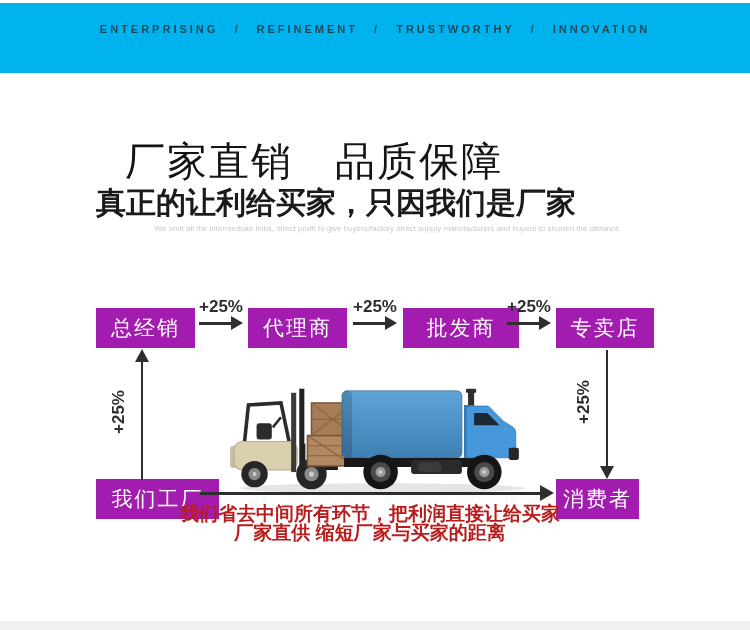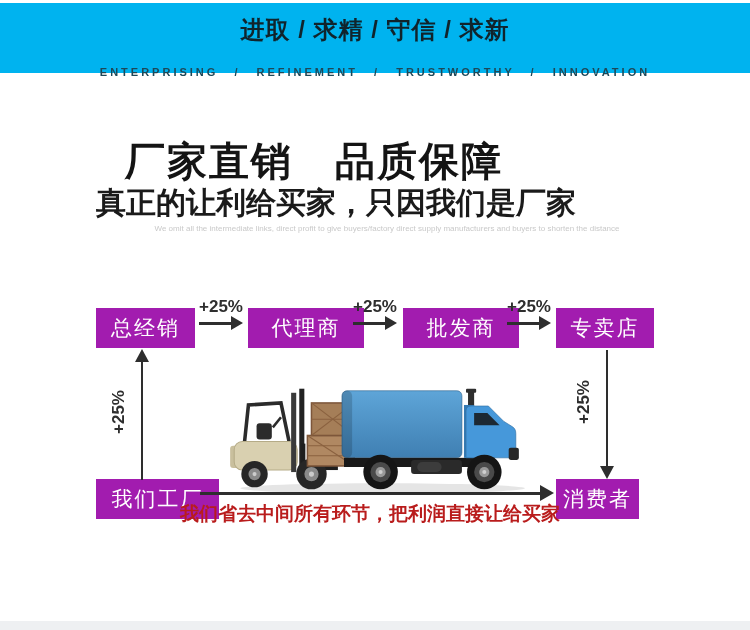--- a/index.html
+++ b/index.html
@@ -6,27 +6,27 @@
   body{
     width:750px;height:630px;position:relative;overflow:hidden;
     background:#ffffff;
     font-family:"Liberation Sans","DejaVu Sans",sans-serif;
   }
   
   .banner{position:absolute;left:0;top:3px;width:750px;height:70px;background:#00b3ef;text-align:center;}
   .banner-zh{padding-top:11px;font-size:24px;font-weight:bold;color:#10242c;letter-spacing:1px;}
   .banner-en{margin-top:20px;font-size:11px;font-weight:bold;color:#1d4858;letter-spacing:3px;word-spacing:10px;}
   
-  .title{position:absolute;top:134px;left:0;width:628px;text-align:center;font-size:40px;font-weight:700;color:#141414;letter-spacing:2px;white-space:pre;}
+  .title{position:absolute;top:134px;left:0;width:628px;text-align:center;font-size:40px;font-weight:400;color:#141414;letter-spacing:2px;white-space:pre;}
   .subtitle{position:absolute;top:183px;left:0;width:672px;text-align:center;font-size:30px;font-weight:800;color:#1a1a1a;}
   .note{position:absolute;top:224px;left:0;width:750px;text-align:center;font-size:8px;line-height:9px;color:#c9c9c9;padding-left:12px;}
   
   .box{position:absolute;height:40px;background:#a21caf;color:#ffffff;display:flex;align-items:center;justify-content:center;font-size:21px;letter-spacing:2px;}
   #b1{left:96px;top:308px;width:99px}
-  #b2{left:248px;top:308px;width:116px}
+  #b2{left:248px;top:308px;width:99px}
   #b3{left:403px;top:308px;width:116px}
   #b4{left:556px;top:308px;width:98px}
   #bf{left:96px;top:479px;width:123px}
   #bc{left:556px;top:479px;width:83px}
   
   .pct-h{position:absolute;top:297px;width:56px;text-align:center;font-size:17px;font-weight:bold;color:#2e2e2e;}
   #p1{left:193px}#p2{left:347px}#p3{left:501px}
   
   .hline{position:absolute;top:322px;width:32px;height:3px;background:#2e2e2e;}
   #l1{left:199px}#l2{left:353px}#l3{left:507px}
@@ -49,21 +49,20 @@
   .truck{position:absolute;left:222px;top:378px;width:305px;height:118px;}
   
   .rednote{position:absolute;left:170px;top:504px;width:400px;text-align:center;color:#b91c1c;font-weight:bold;font-size:19px;line-height:19px;}
   
   .footer-strip{position:absolute;left:0;top:621px;width:750px;height:9px;background:#eef0f2;}
 </style>
 </head>
 <body>
 
 <div class="banner">
-  <div class="banner-zh">进取 / 求精 / 守信 / 求新</div>
   <div class="banner-en">ENTERPRISING / REFINEMENT / TRUSTWORTHY / INNOVATION</div>
 </div>
 
 <div class="title">厂家直销　品质保障</div>
 <div class="subtitle">真正的让利给买家，只因我们是厂家</div>
 <div class="note">
   <div>We omit all the intermediate links, direct profit to give buyers/factory direct supply manufacturers and buyers to shorten the distance</div>
 </div>
 
 <div class="box" id="b1">总经销</div>
@@ -150,15 +149,16 @@
     <circle cx="156" cy="92" r="5" fill="#9a9a9a"></circle>
     <circle cx="156" cy="92" r="2" fill="#cfcfcf"></circle>
   <circle cx="258" cy="92" r="17" fill="#151515"></circle>
     <circle cx="258" cy="92" r="10" fill="#4a4a4a"></circle>
     <circle cx="258" cy="92" r="5" fill="#9a9a9a"></circle>
     <circle cx="258" cy="92" r="2" fill="#cfcfcf"></circle>
 </svg>
 
 <div class="rednote">
   <div>我们省去中间所有环节，把利润直接让给买家</div>
+  <div>厂家直供 缩短厂家与买家的距离</div>
 </div>
 
 <div class="footer-strip"></div>
 
 </body></html>

